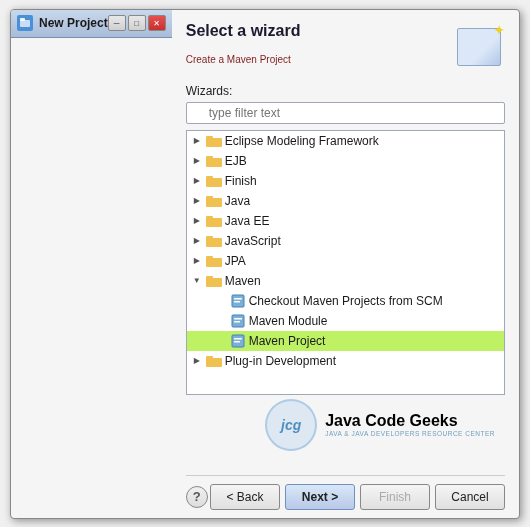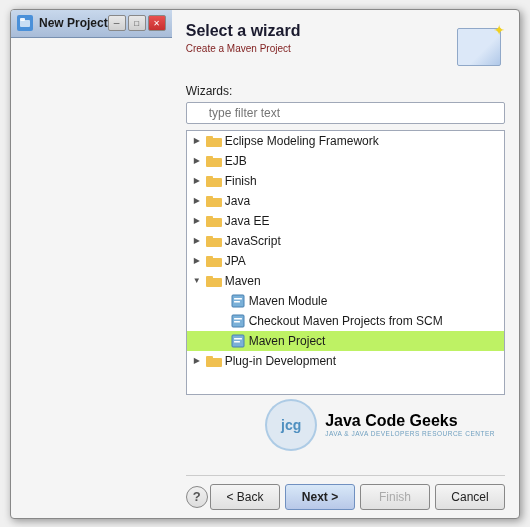--- a/index.html
+++ b/index.html
@@ -80,21 +80,21 @@
     .header-section {
       display: flex;
       justify-content: space-between;
       align-items: flex-start;
       margin-bottom: 12px;
     }
     .header-text h2 {
       font-size: 16px;
       font-weight: bold;
       color: #1a1a2e;
-      margin-bottom: 3px;
+      margin-bottom: 14px;
     }
     .header-text p {
       font-size: 10px;
       color: #7f1d1d;
     }
     .wizard-icon {
       width: 50px;
       height: 50px;
       position: relative;
     }
@@ -368,33 +368,33 @@
 
         <div class="tree-item" style="padding-left: 28px;">
           <div class="tree-arrow spacer"></div>
           <div class="tree-item-icon">
             <svg width="16" height="16" viewBox="0 0 16 16">
               <rect x="2" y="2" width="12" height="12" rx="1" fill="#7ab0d8" stroke="#4880b0" stroke-width="1"></rect>
               <rect x="4" y="5" width="8" height="1.5" rx="0.5" fill="white"></rect>
               <rect x="4" y="8" width="6" height="1.5" rx="0.5" fill="white"></rect>
             </svg>
           </div>
-          <span class="tree-label">Maven Module</span>
+          <span class="tree-label">Checkout Maven Projects from SCM</span>
         </div>
 
         <div class="tree-item" style="padding-left: 28px;">
           <div class="tree-arrow spacer"></div>
           <div class="tree-item-icon">
             <svg width="16" height="16" viewBox="0 0 16 16">
               <rect x="2" y="2" width="12" height="12" rx="1" fill="#7ab0d8" stroke="#4880b0" stroke-width="1"></rect>
               <rect x="4" y="5" width="8" height="1.5" rx="0.5" fill="white"></rect>
               <rect x="4" y="8" width="6" height="1.5" rx="0.5" fill="white"></rect>
             </svg>
           </div>
-          <span class="tree-label">Checkout Maven Projects from SCM</span>
+          <span class="tree-label">Maven Module</span>
         </div>
 
         <div class="tree-item selected" style="padding-left: 28px;">
           <div class="tree-arrow spacer"></div>
           <div class="tree-item-icon">
             <svg width="16" height="16" viewBox="0 0 16 16">
               <rect x="2" y="2" width="12" height="12" rx="1" fill="#7ab0d8" stroke="#4880b0" stroke-width="1"></rect>
               <rect x="4" y="5" width="8" height="1.5" rx="0.5" fill="white"></rect>
               <rect x="4" y="8" width="6" height="1.5" rx="0.5" fill="white"></rect>
             </svg>
@@ -414,21 +414,21 @@
         </div>
 
       </div>
     </div>
 
     <div style="position: relative; height: 70px; margin-top: 4px;">
 
       <div style="position: absolute; right: 10px; top: 0; display: flex; flex-direction: column; align-items: flex-end;">
         <div style="display: flex; align-items: center; gap: 8px;">
           <div style="width: 52px; height: 52px; border-radius: 50%; background: rgba(200,220,240,0.5); border: 2px solid rgba(100,160,210,0.4); display: flex; align-items: center; justify-content: center;">
-            <span style="font-size: 14px; font-weight: bold; color: #5090c0; ">jcg</span>
+            <span style="font-size: 14px; font-weight: bold; color: #5090c0; font-style: italic;">jcg</span>
           </div>
           <div>
             <div style="font-size: 16px; font-weight: bold; color: #000000;">Java Code Geeks</div>
             <div style="font-size: 6.5px; color: #70a0c0; letter-spacing: 0.5px;">JAVA &amp; JAVA DEVELOPERS RESOURCE CENTER</div>
           </div>
         </div>
       </div>
     </div>
 
     <div class="footer-section">

